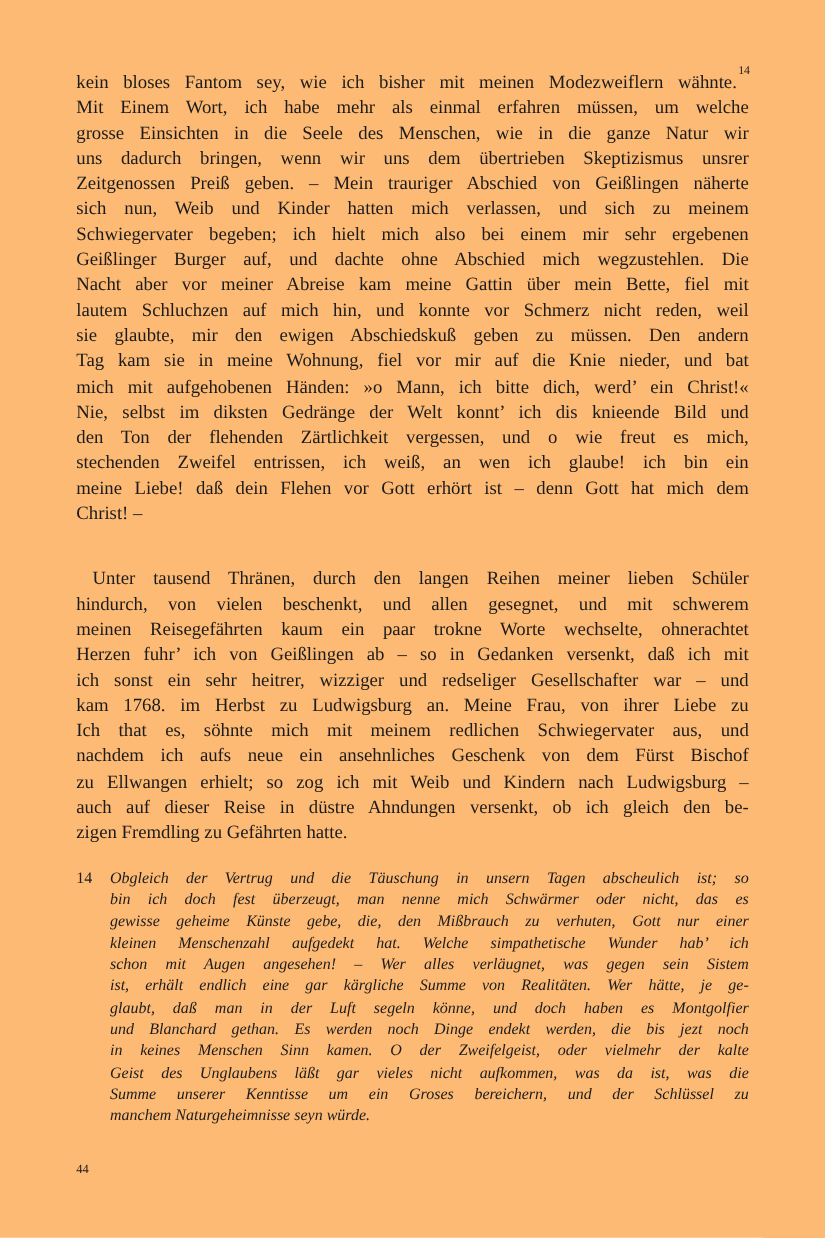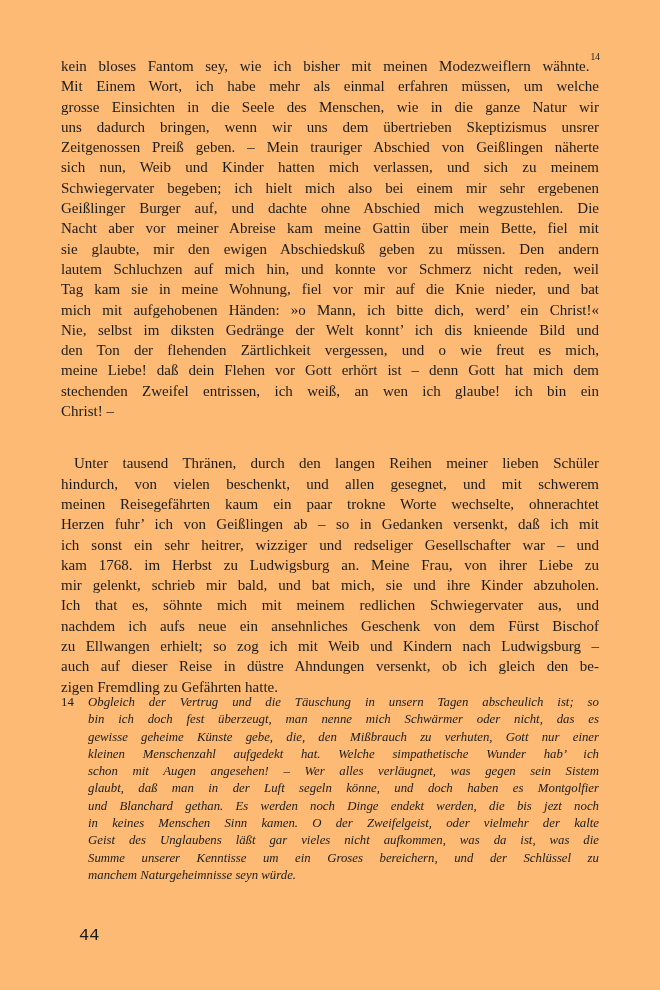--- a/index.html
+++ b/index.html
@@ -45,77 +45,76 @@
     display: flex;
   }
   .fn-num {
     flex: none;
     width: 27px;
   }
   .fn-lines { flex: 1; }
   .footnote .line { height: 17.3px; font-style: italic; }
   .page-number {
     position: absolute;
-    left: 79px;
+    left: 61px;
     top: 929px;
-    font-size: 17px;
+    font-size: 10px;
     line-height: 14px;
-    font-family: Liberation Mono, monospace;
   }
 </style>
 </head>
 <body>
 
 <div class="page">
 
   <main class="text-block">
       <div>
         <div class="line j">kein bloses Fantom sey, wie ich bisher mit meinen Modezweiflern wähnte.<sup class="fnref">14</sup></div>
         <div class="line j">Mit Einem Wort, ich habe mehr als einmal erfahren müssen, um welche</div>
         <div class="line j">grosse Einsichten in die Seele des Menschen, wie in die ganze Natur wir</div>
         <div class="line j">uns dadurch bringen, wenn wir uns dem übertrieben Skeptizismus unsrer</div>
         <div class="line j">Zeitgenossen Preiß geben. – Mein trauriger Abschied von Geißlingen näherte</div>
         <div class="line j">sich nun, Weib und Kinder hatten mich verlassen, und sich zu meinem</div>
         <div class="line j">Schwiegervater begeben; ich hielt mich also bei einem mir sehr ergebenen</div>
         <div class="line j">Geißlinger Burger auf, und dachte ohne Abschied mich wegzustehlen. Die</div>
         <div class="line j">Nacht aber vor meiner Abreise kam meine Gattin über mein Bette, fiel mit</div>
+        <div class="line j">lautem Schluchzen auf mich hin, und konnte vor Schmerz nicht reden, weil</div>
         <div class="line j">sie glaubte, mir den ewigen Abschiedskuß geben zu müssen. Den andern</div>
-        <div class="line j">lautem Schluchzen auf mich hin, und konnte vor Schmerz nicht reden, weil</div>
         <div class="line j">Tag kam sie in meine Wohnung, fiel vor mir auf die Knie nieder, und bat</div>
         <div class="line j">mich mit aufgehobenen Händen: »o Mann, ich bitte dich, werd’ ein Christ!«</div>
         <div class="line j">Nie, selbst im diksten Gedränge der Welt konnt’ ich dis knieende Bild und</div>
         <div class="line j">den Ton der flehenden Zärtlichkeit vergessen, und o wie freut es mich,</div>
+        <div class="line j">stechenden Zweifel entrissen, ich weiß, an wen ich glaube! ich bin ein</div>
         <div class="line j">meine Liebe! daß dein Flehen vor Gott erhört ist – denn Gott hat mich dem</div>
-        <div class="line j">stechenden Zweifel entrissen, ich weiß, an wen ich glaube! ich bin ein</div>
         <div class="line">Christ! –</div>
       </div>
       <div>
         <div class="line j indent">Unter tausend Thränen, durch den langen Reihen meiner lieben Schüler</div>
         <div class="line j">hindurch, von vielen beschenkt, und allen gesegnet, und mit schwerem</div>
         <div class="line j">meinen Reisegefährten kaum ein paar trokne Worte wechselte, ohnerachtet</div>
         <div class="line j">Herzen fuhr’ ich von Geißlingen ab – so in Gedanken versenkt, daß ich mit</div>
         <div class="line j">ich sonst ein sehr heitrer, wizziger und redseliger Gesellschafter war – und</div>
         <div class="line j">kam 1768. im Herbst zu Ludwigsburg an. Meine Frau, von ihrer Liebe zu</div>
-        <div class="line j">mir gelenkt, schrieb mir bald, und bat mich, sie und ihre Kinder abzuholen.</div>
         <div class="line j">Ich that es, söhnte mich mit meinem redlichen Schwiegervater aus, und</div>
         <div class="line j">nachdem ich aufs neue ein ansehnliches Geschenk von dem Fürst Bischof</div>
         <div class="line j">zu Ellwangen erhielt; so zog ich mit Weib und Kindern nach Ludwigsburg –</div>
         <div class="line j">auch auf dieser Reise in düstre Ahndungen versenkt, ob ich gleich den be-</div>
         <div class="line">zigen Fremdling zu Gefährten hatte.</div>
       </div>
     </main>
 
   <section class="footnote">
     <div class="fn-num">14</div>
     <div class="fn-lines">
         <div class="line j">Obgleich der Vertrug und die Täuschung in unsern Tagen abscheulich ist; so</div>
         <div class="line j">bin ich doch fest überzeugt, man nenne mich Schwärmer oder nicht, das es</div>
         <div class="line j">gewisse geheime Künste gebe, die, den Mißbrauch zu verhuten, Gott nur einer</div>
         <div class="line j">kleinen Menschenzahl aufgedekt hat. Welche simpathetische Wunder hab’ ich</div>
         <div class="line j">schon mit Augen angesehen! – Wer alles verläugnet, was gegen sein Sistem</div>
+        <div class="line j">ist, erhält endlich eine gar kärgliche Summe von Realitäten. Wer hätte, je ge-</div>
         <div class="line j">glaubt, daß man in der Luft segeln könne, und doch haben es Montgolfier</div>
         <div class="line j">und Blanchard gethan. Es werden noch Dinge endekt werden, die bis jezt noch</div>
         <div class="line j">in keines Menschen Sinn kamen. O der Zweifelgeist, oder vielmehr der kalte</div>
         <div class="line j">Geist des Unglaubens läßt gar vieles nicht aufkommen, was da ist, was die</div>
         <div class="line j">Summe unserer Kenntisse um ein Groses bereichern, und der Schlüssel zu</div>
         <div class="line">manchem Naturgeheimnisse seyn würde.</div>
       </div>
   </section>
 
   <div class="page-number">44</div>

